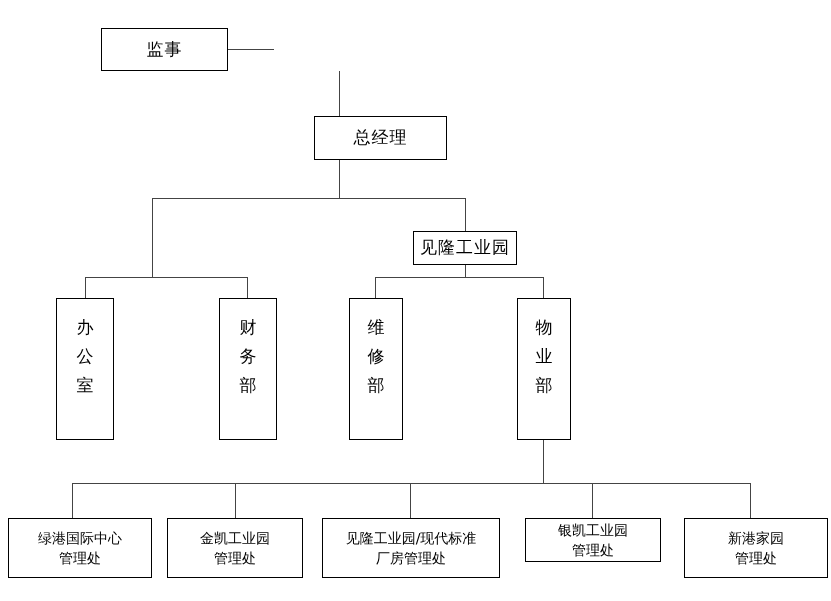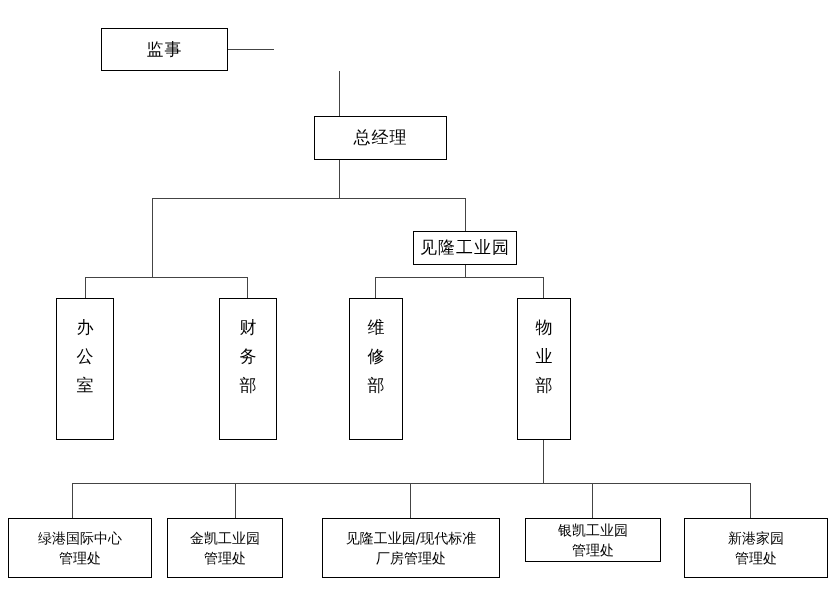--- a/index.html
+++ b/index.html
@@ -138,21 +138,21 @@
     <span class="vtext">物
 业
 部</span>
   </div>
 
   <div class="node leaf" style="left:8px; top:518px; width:144px; height:60px;">
     <span class="ltext">绿港国际中心
 管理处</span>
   </div>
 
-  <div class="node leaf" style="left:167px; top:518px; width:116px; height:60px;">
+  <div class="node leaf" style="left:167px; top:518px; width:136px; height:60px;">
     <span class="ltext">金凯工业园
 管理处</span>
   </div>
 
   <div class="node leaf" style="left:322px; top:518px; width:178px; height:60px;">
     <span class="ltext">见隆工业园/现代标准
 厂房管理处</span>
   </div>
 
   <div class="node leaf" style="left:525px; top:518px; width:136px; height:44px;">

